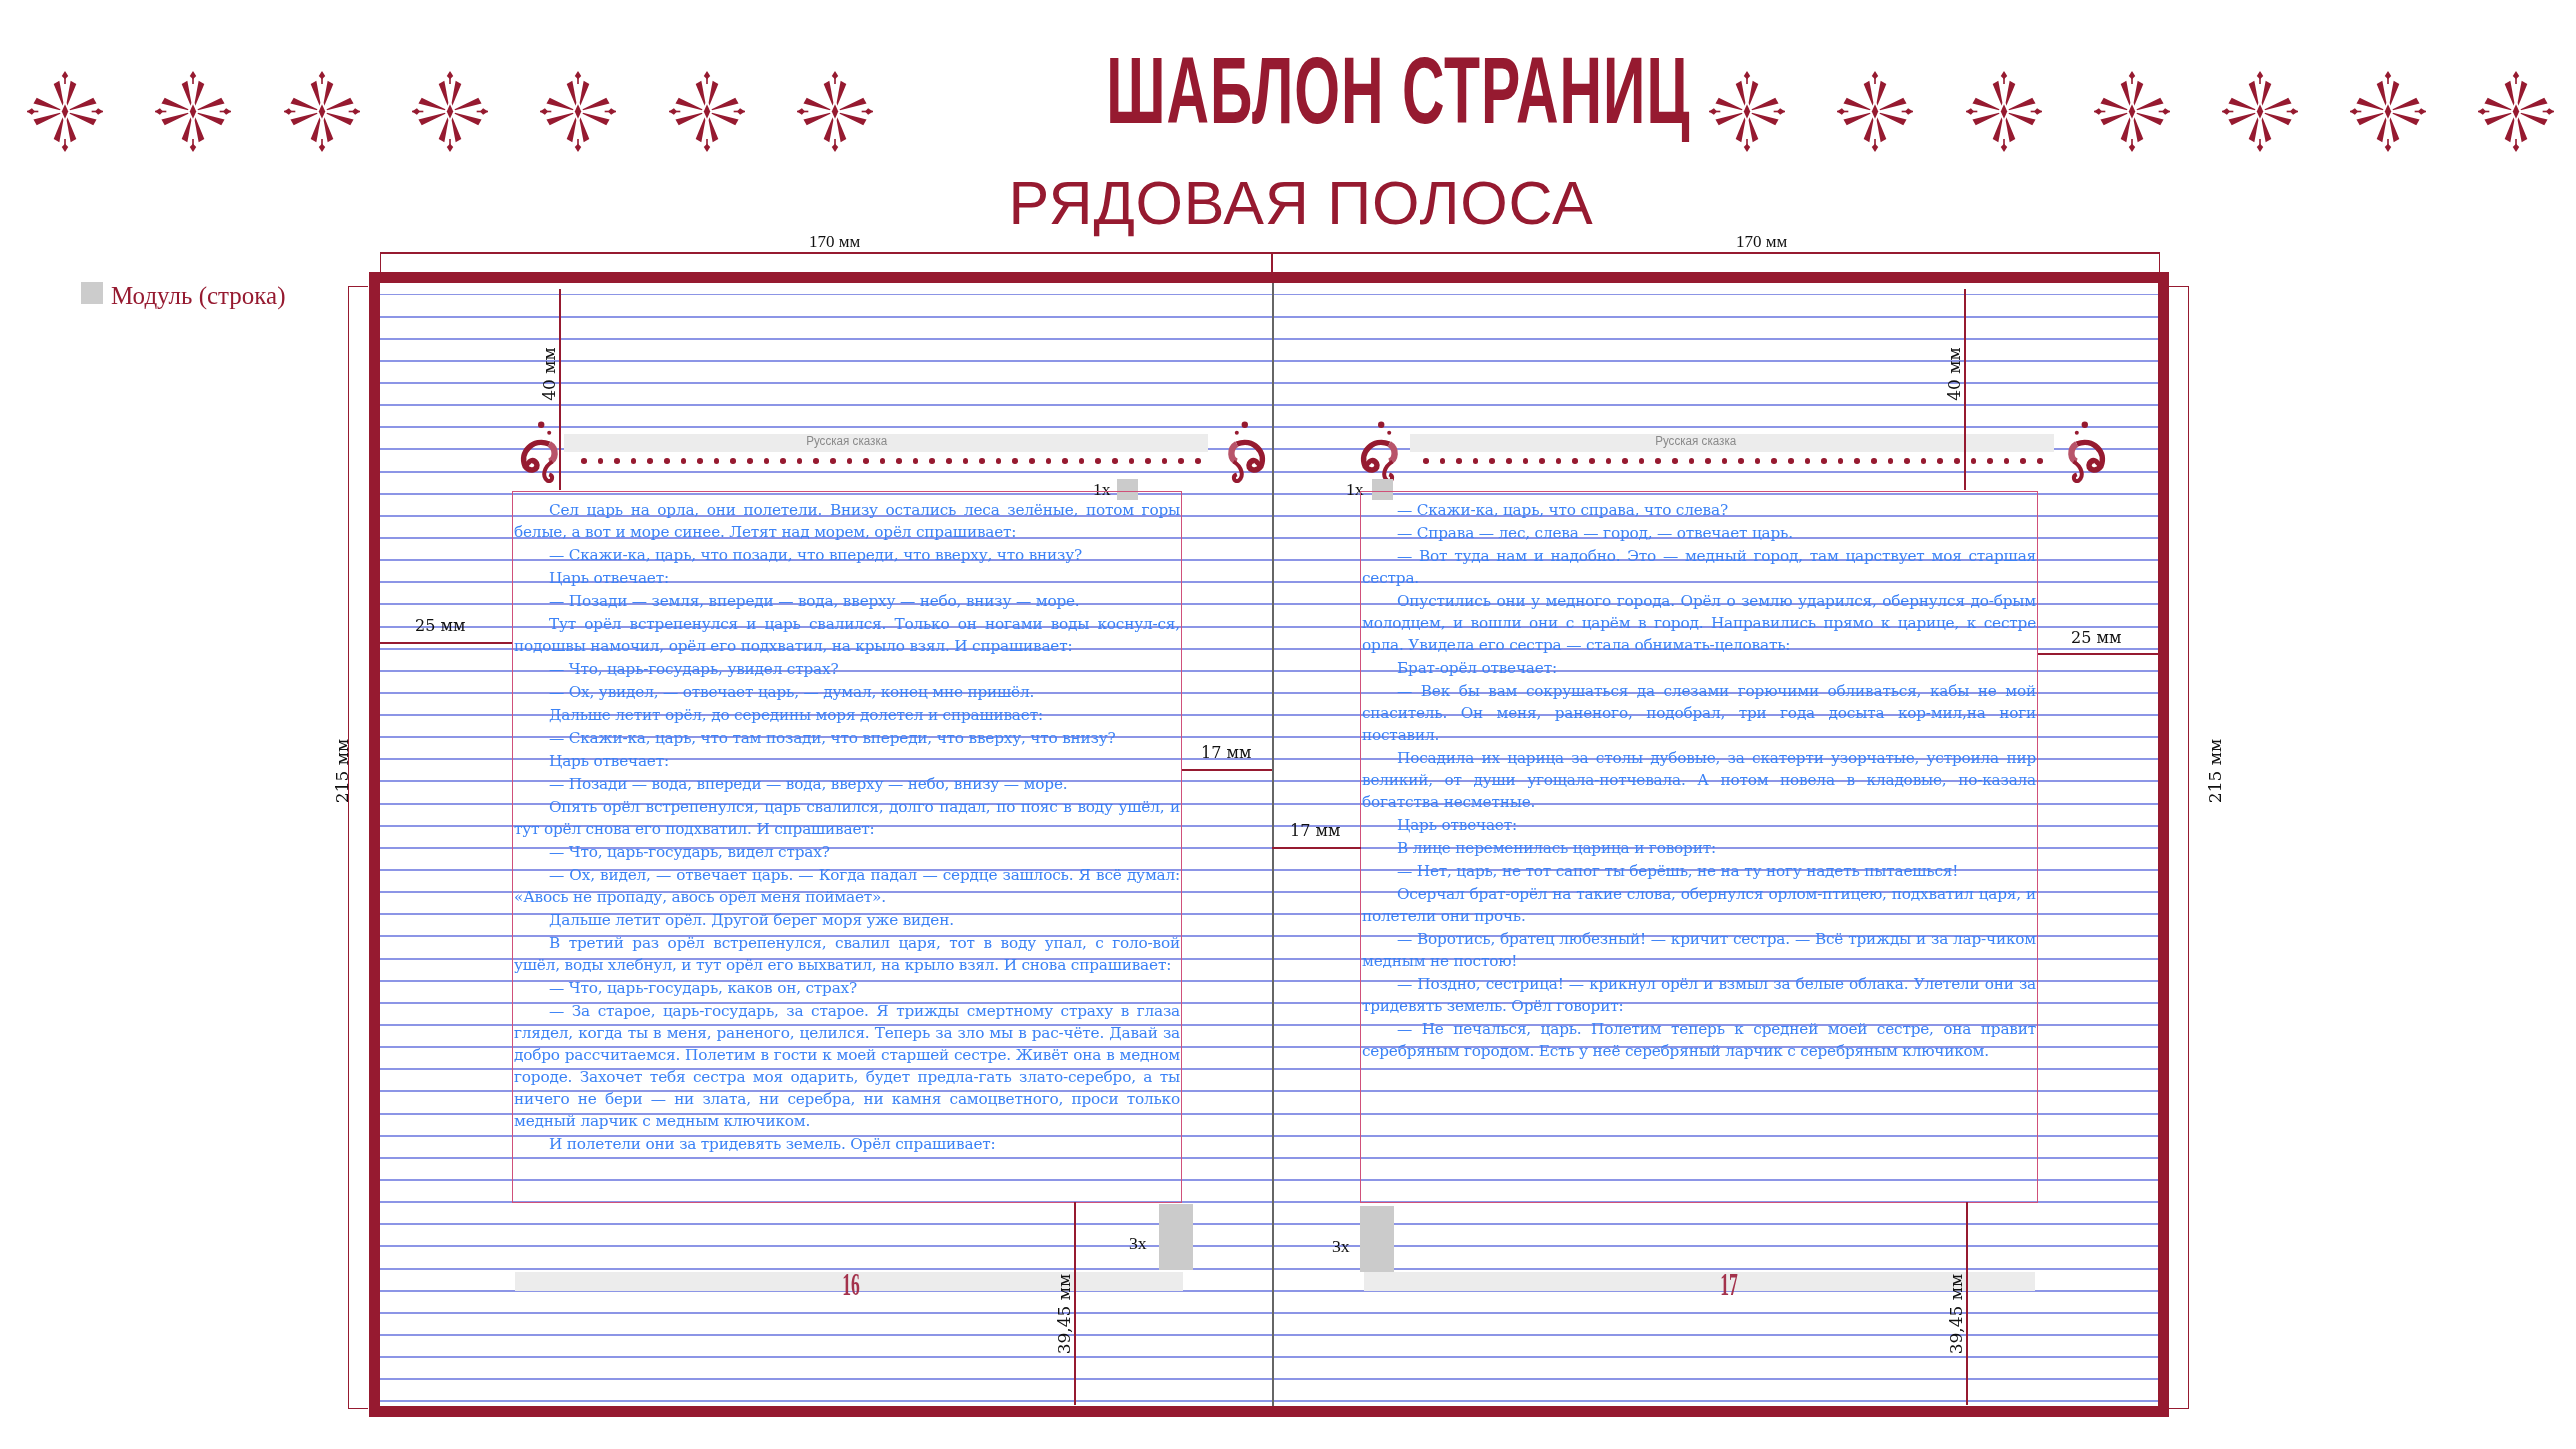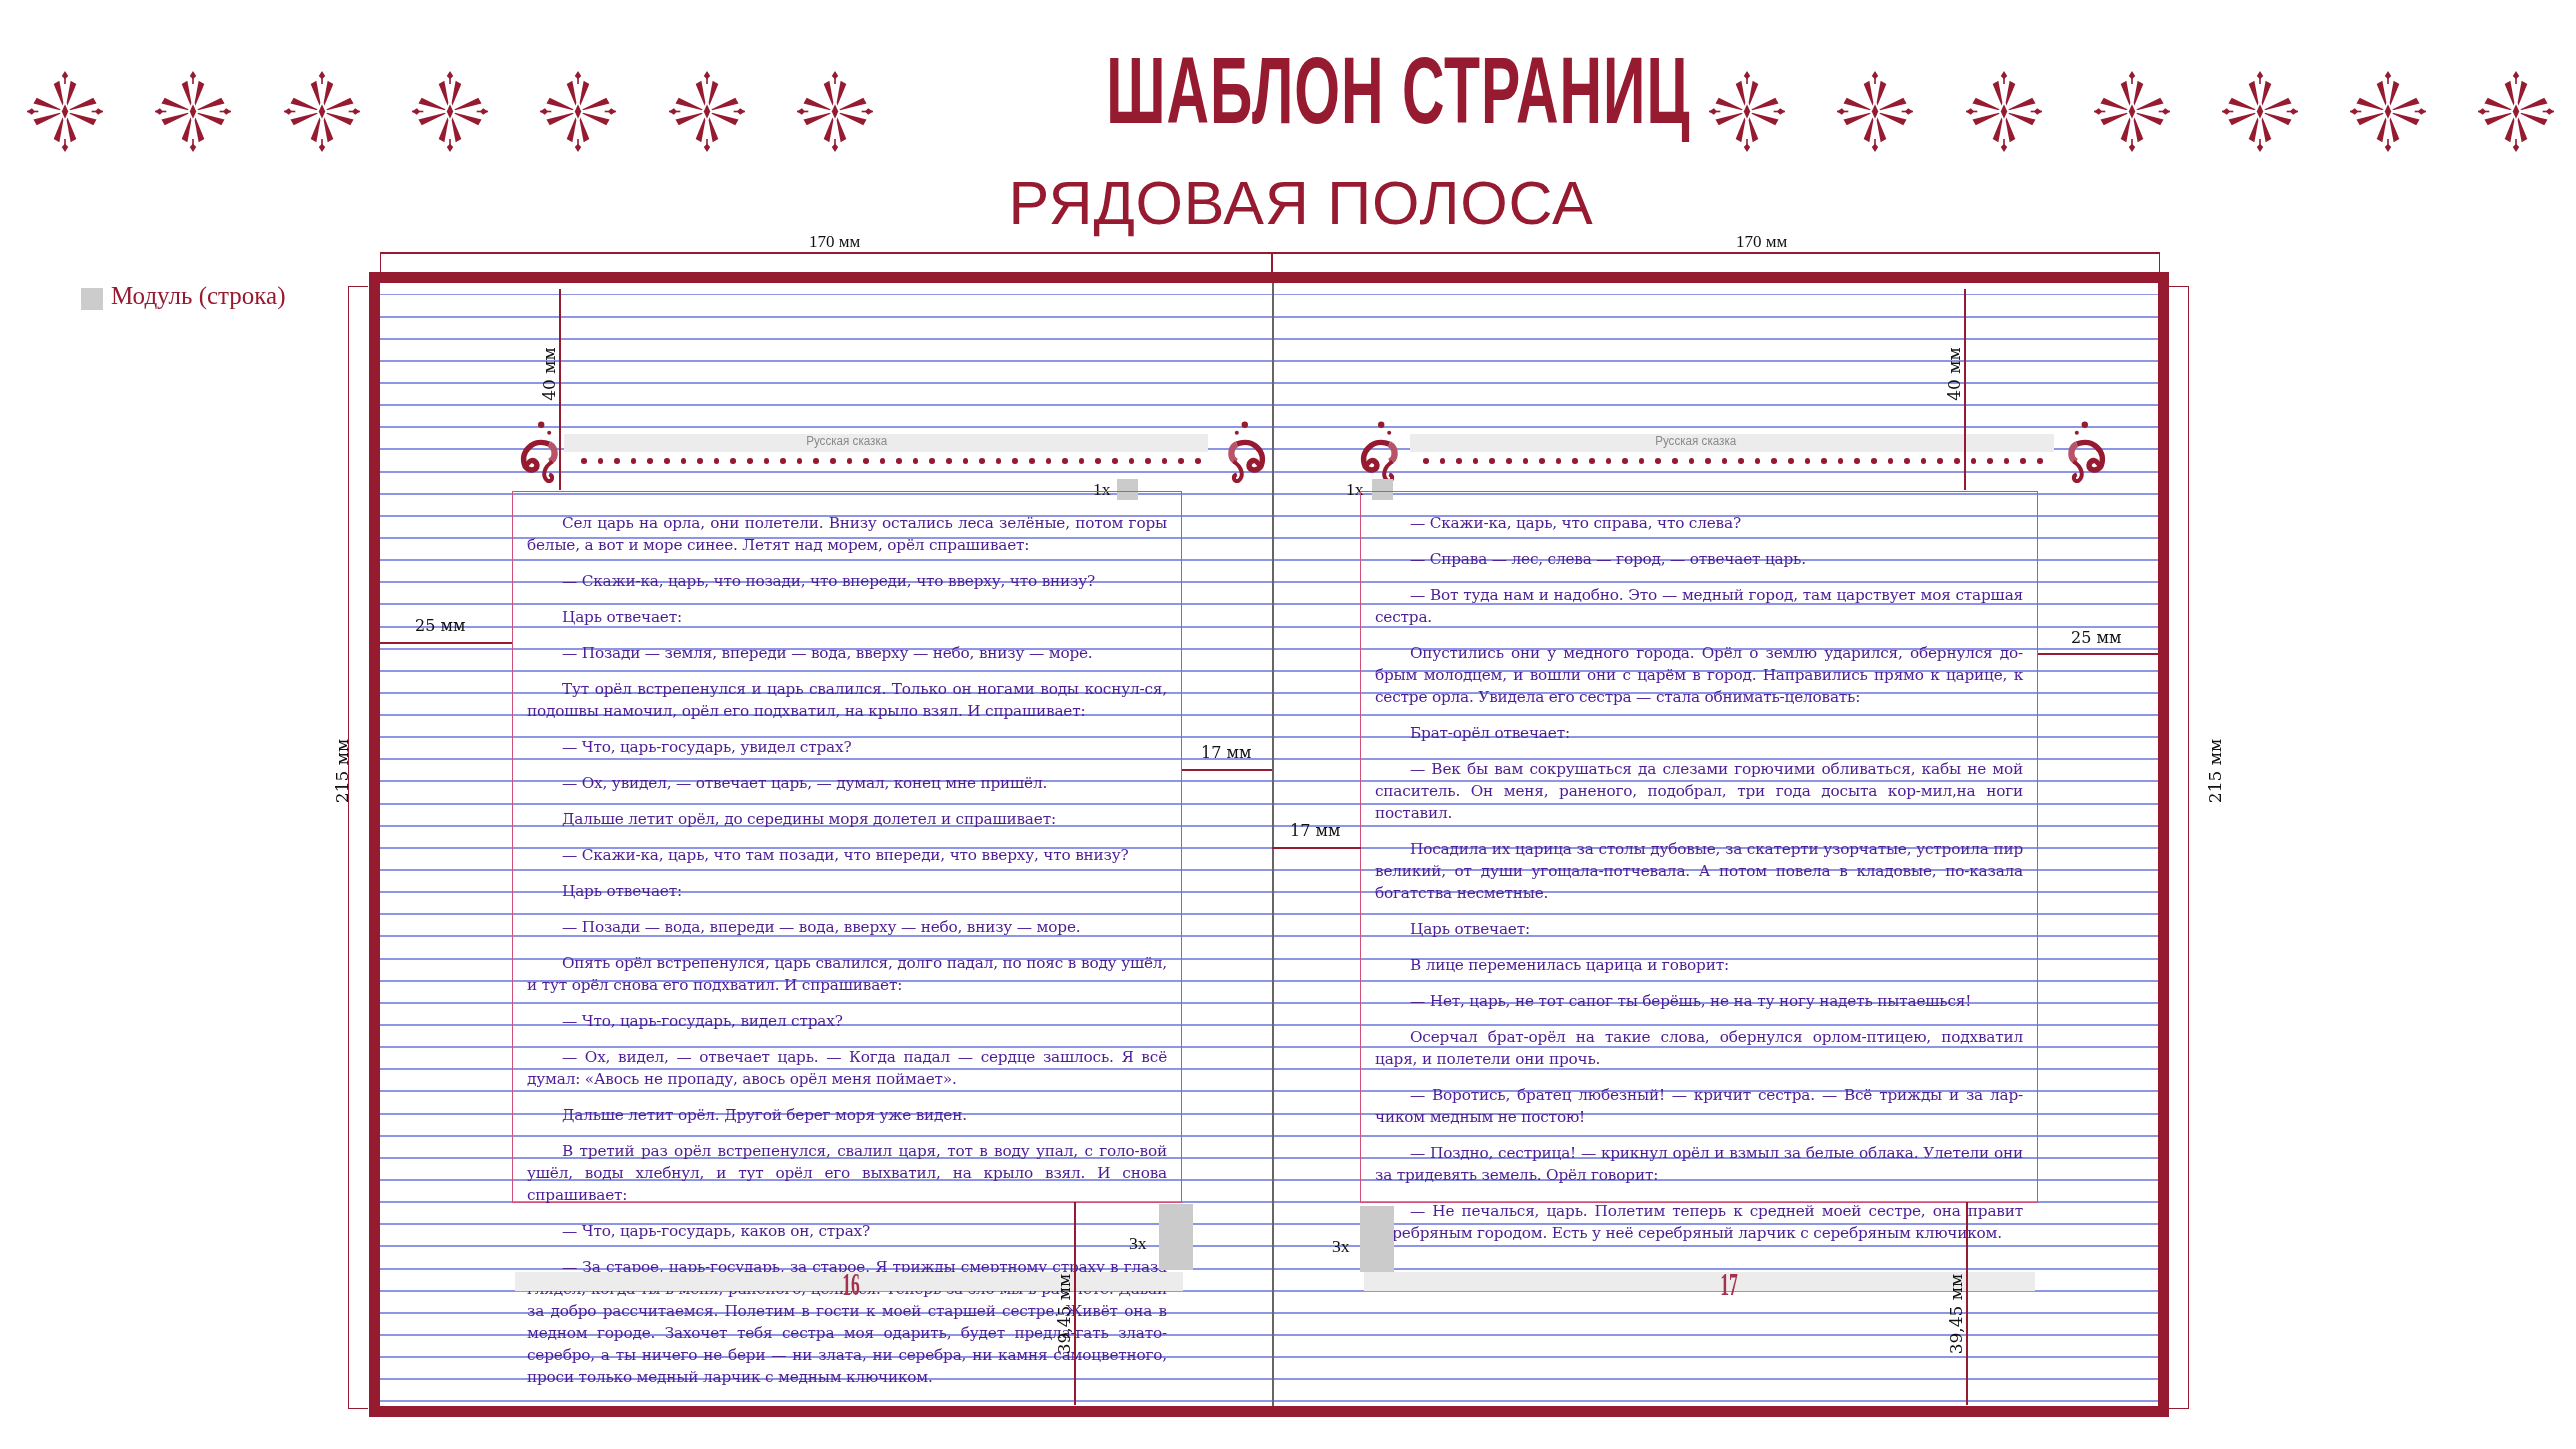--- a/index.html
+++ b/index.html
@@ -11,39 +11,39 @@
     font-family:"Liberation Sans Narrow","Liberation Sans", sans-serif; font-weight:bold; color:#961a30;
     font-size:95px; line-height:97px; letter-spacing:1.6px; transform:scaleX(0.62); transform-origin:center; white-space:nowrap; }
   .title-sub { position:absolute; left:987px; top:171px; width:628px; text-align:center;
     font-family:"Liberation Sans", sans-serif; color:#961a30; font-size:61px; line-height:64px; letter-spacing:0.8px; white-space:nowrap; }
 
   
   .stars { position:absolute; top:71px; height:81px; }
   .star { position:absolute; top:0; width:76px; height:81px; }
 
   
-  .legend { position:absolute; left:81px; top:282px; display:flex; align-items:flex-end; gap:8px; }
+  .legend { position:absolute; left:81px; top:282px; display:flex; align-items:flex-start; gap:8px; }
   .legend-swatch { width:22px; height:22px; background:#cccccc; }
   .legend-label { font-family:"Liberation Serif", serif; font-size:25px; color:#961a30; }
 
   
   .dim-top { position:absolute; height:32px; border-top:2.4px solid #961a30; border-left:1.6px solid #961a30; border-right:1.6px solid #961a30; }
   .dim-label { position:absolute; font-family:"Liberation Serif", serif; font-size:17px; color:#111; white-space:nowrap; }
   .dim-side { position:absolute; width:19.3px; border-top:1.6px solid #961a30; border-bottom:1.6px solid #961a30; }
   .dim-side.left { border-left:1.6px solid #961a30; }
   .dim-side.right { border-right:1.6px solid #961a30; }
   .vlabel { position:absolute; font-family:"DejaVu Serif", serif; font-size:17px; color:#111; transform:rotate(-90deg); transform-origin:center; white-space:nowrap; }
 
   
   .spread { position:absolute; left:369px; top:272px; width:1800px; height:1145px; box-sizing:border-box; border:11.3px solid #961a30; background:#fff; overflow:hidden; }
   .grid-line { position:absolute; left:0; right:0; height:1.6px; background:#8c95e6; }
   .spine { position:absolute; top:0; bottom:0; width:1.6px; background:#666; }
 
   .text-box { position:absolute; box-sizing:border-box; border:1.2px solid #d0507a; background:transparent; }
-  .text-para { margin:14px; font-family:"DejaVu Serif", serif; font-size:15.3px; line-height:22px; color:#4c1d95; text-align:justify; text-indent:35px; letter-spacing:-0.2px; }
+  .text-para { margin:1px; font-family:"DejaVu Serif", serif; font-size:15.3px; line-height:22px; color:#3b82f6; text-align:justify; text-indent:35px; letter-spacing:-0.2px; }
   .text-body { position:absolute; left:0; right:0; top:6.4px; }
 
   .header-band { position:absolute; height:17.7px; background:#ececec; }
   .header-label { position:absolute; font-family:"Liberation Sans", sans-serif; font-size:13.7px; color:#8a8a8a; white-space:nowrap; transform:scaleX(0.85); }
   .dots { position:absolute; height:6.4px; display:flex; justify-content:space-between; }
   .dot { width:5.6px; height:5.6px; border-radius:50%; background:#961a30; }
 
   .module { position:absolute; background:#cbcbcb; }
   .module-label { position:absolute; font-family:"Liberation Serif", serif; font-size:17.7px; color:#111; }
 

